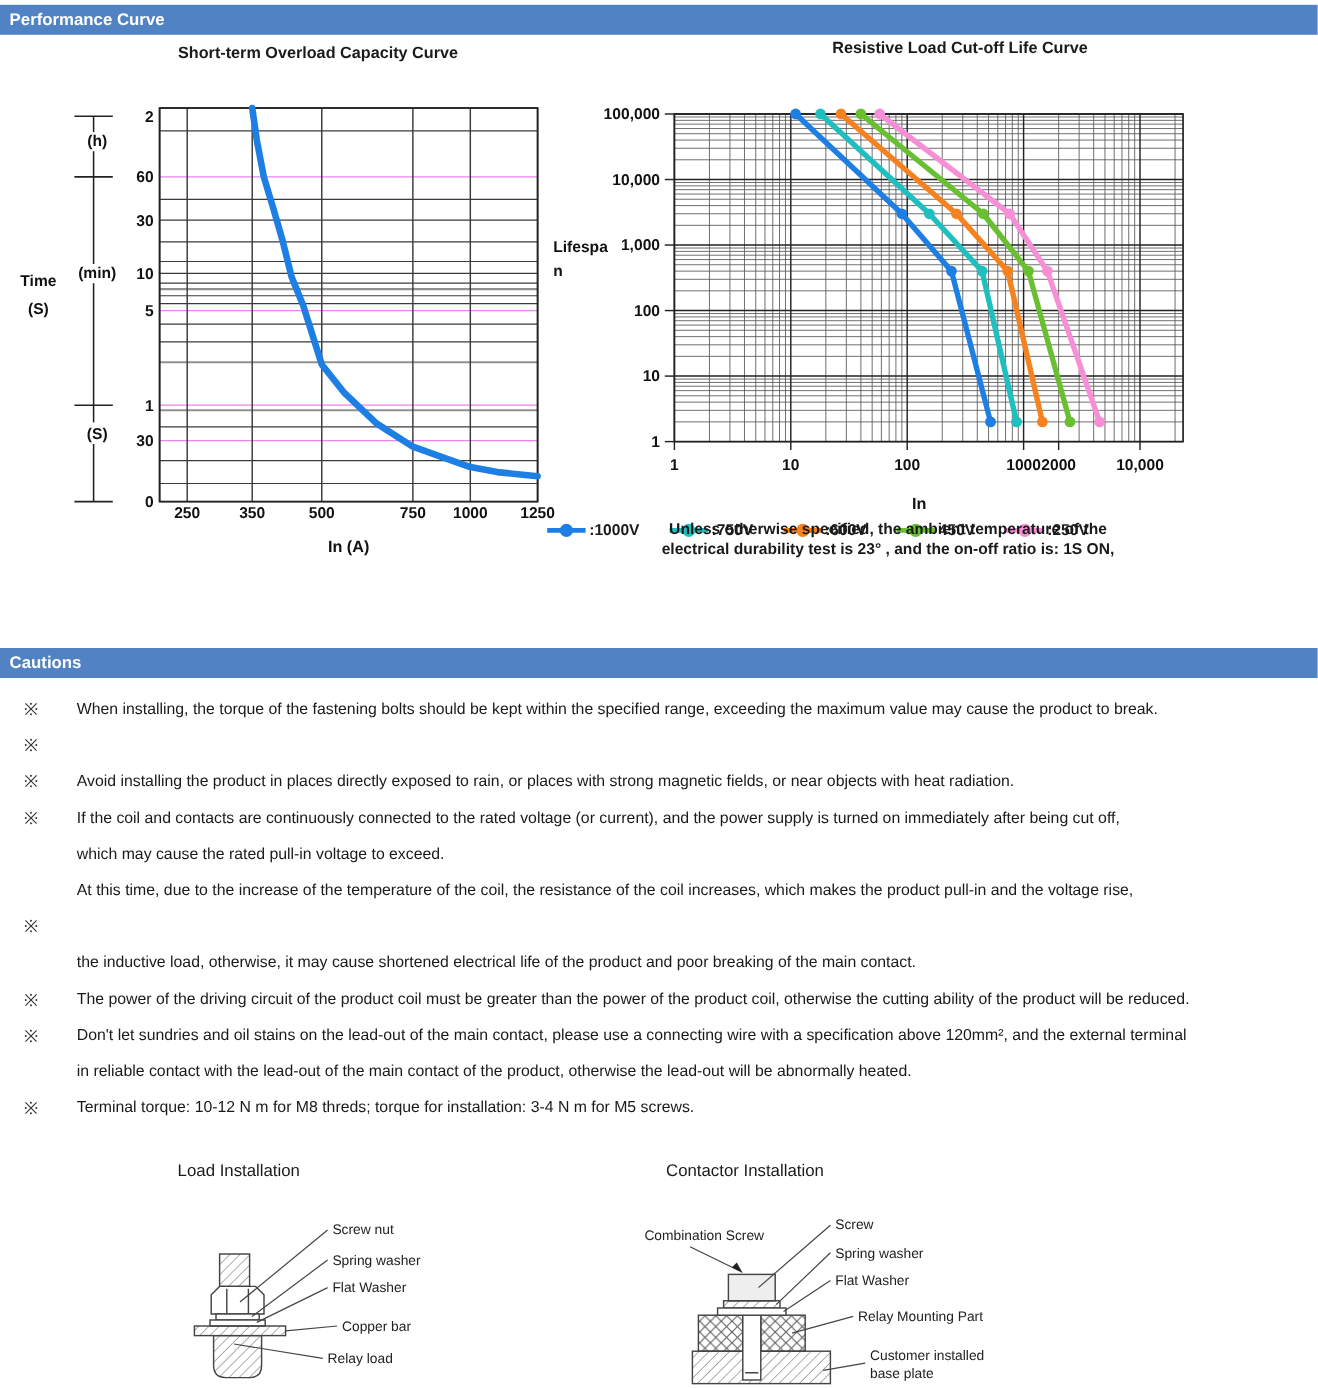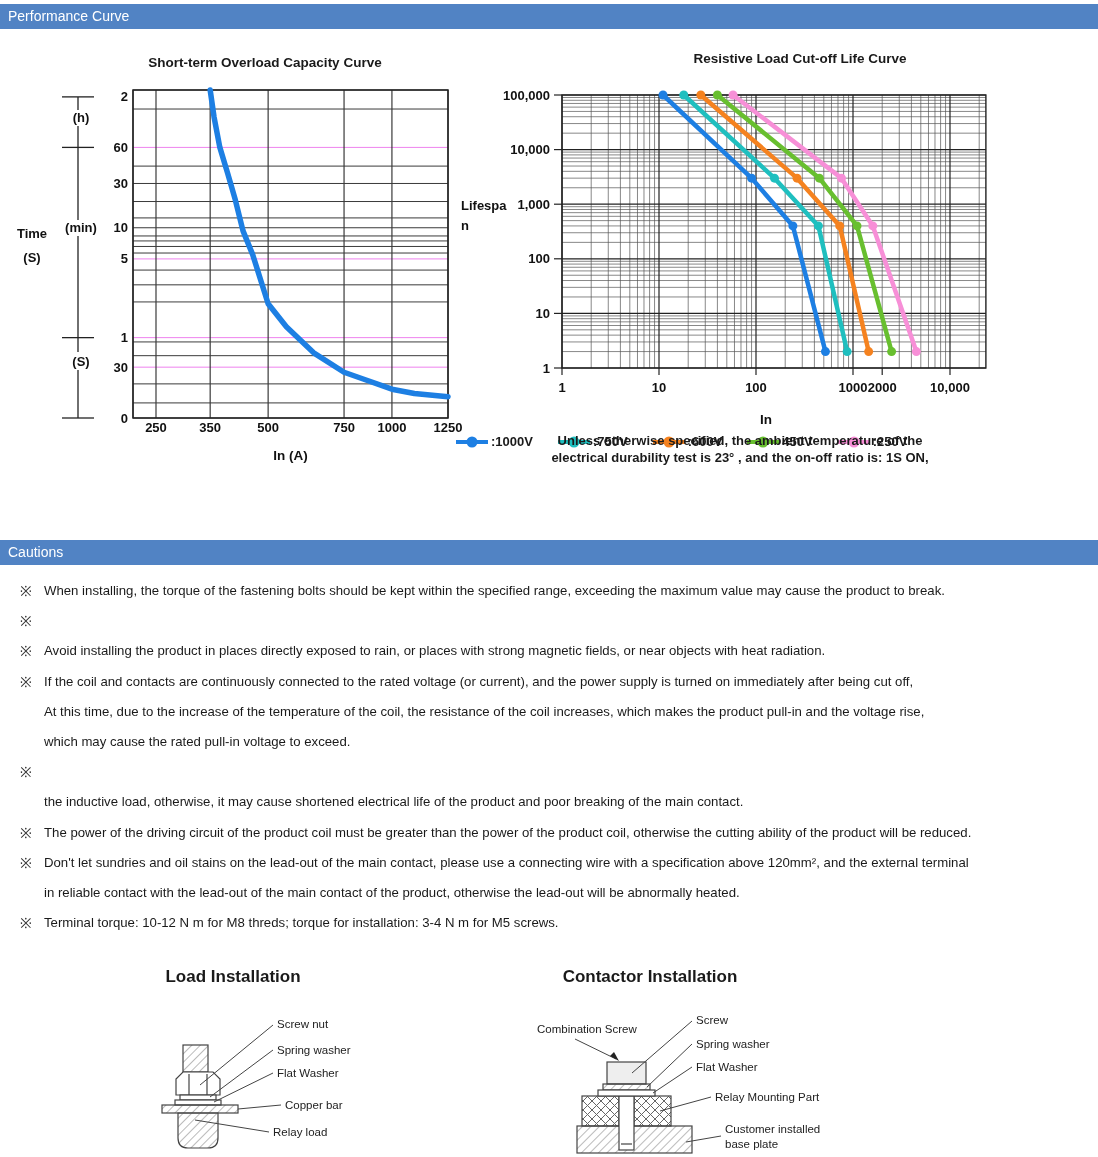--- a/index.html
+++ b/index.html
@@ -1,35 +1,35 @@
 <!DOCTYPE html>
 <html><head>
 <meta charset="utf-8">
 <style>
   html,body{margin:0;padding:0;background:#fff;}
   body{width:1098px;height:1157px;position:relative;overflow:hidden;
        font-family:"Liberation Sans",sans-serif;color:#1a1a1a;}
   .bar{position:absolute;left:0;width:1098px;height:25px;background:#5183c4;}
-  .bar .bar-label{color:#fff;font-weight:normal;font-size:14px;line-height:25px;padding-left:8px;display:block;}
+  .bar .bar-label{color:#fff;font-weight:bold;font-size:14px;line-height:25px;padding-left:8px;display:block;}
   #perf-bar{top:4px;}
   #cautions-bar{top:540px;}
-  .chart-title{position:absolute;font-weight:bold;font-size:13.5px;text-align:center;margin-top:19px;}
+  .chart-title{position:absolute;font-weight:bold;font-size:13.5px;text-align:center;}
   #left-title{left:110px;top:36px;width:310px;}
   #right-title{left:650px;top:32px;width:300px;text-align:center;}
   #left-chart{position:absolute;left:10px;top:80px;}
   #right-chart{position:absolute;left:455px;top:80px;}
   #legend{position:absolute;left:455px;top:434px;width:545px;display:flex;gap:24px;align-items:center;}
   .legend-item{display:flex;align-items:center;gap:2px;}
   .legend-item span{font-weight:bold;font-size:13px;}
   #chart-note{position:absolute;left:500px;top:432px;width:480px;text-align:center;font-weight:bold;font-size:13px;line-height:17px;}
   #cautions-list{position:absolute;left:0;top:578px;width:1098px;}
   .caution-row{position:relative;height:30.2px;}
   .caution-bullet{position:absolute;left:20px;top:3px;font-size:14px;color:#333;}
-  .caution-text{position:absolute;left:44px;top:5px;font-size:13.2px;color:#1a1a1a;white-space:nowrap;}
-  .diagram-title{position:absolute;font-weight:bold;font-size:17px;text-align:center;}
+  .caution-text{position:absolute;left:64px;top:5px;font-size:13.2px;color:#1a1a1a;white-space:nowrap;}
+  .diagram-title{position:absolute;font-weight:normal;font-size:14px;text-align:left;}
   #load-title{left:148px;top:967px;width:170px;}
   #contactor-title{left:555px;top:967px;width:190px;}
   #load-diagram{position:absolute;left:150px;top:993px;}
   #contactor-diagram{position:absolute;left:520px;top:993px;}
   svg text{font-family:"Liberation Sans",sans-serif;}
   .dlabel{font-size:11.5px;fill:#222;}
 </style>
 </head>
 <body>
 
@@ -300,24 +300,24 @@
     </div>
     <div class="caution-row">
       <span class="caution-bullet">※</span>
       <span class="caution-text">Avoid installing the product in places directly exposed to rain, or places with strong magnetic fields, or near objects with heat radiation.</span>
     </div>
     <div class="caution-row">
       <span class="caution-bullet">※</span>
       <span class="caution-text">If the coil and contacts are continuously connected to the rated voltage (or current), and the power supply is turned on immediately after being cut off,</span>
     </div>
     <div class="caution-row">
+      <span class="caution-text">which may cause the rated pull-in voltage to exceed.</span>
+    </div>
+    <div class="caution-row">
       <span class="caution-text">At this time, due to the increase of the temperature of the coil, the resistance of the coil increases, which makes the product pull-in and the voltage rise,</span>
-    </div>
-    <div class="caution-row">
-      <span class="caution-text">which may cause the rated pull-in voltage to exceed.</span>
     </div>
     <div class="caution-row">
       <span class="caution-bullet">※</span>
     </div>
     <div class="caution-row">
       <span class="caution-text">the inductive load, otherwise, it may cause shortened electrical life of the product and poor breaking of the main contact.</span>
     </div>
     <div class="caution-row">
       <span class="caution-bullet">※</span>
       <span class="caution-text">The power of the driving circuit of the product coil must be greater than the power of the product coil, otherwise the cutting ability of the product will be reduced.</span>

